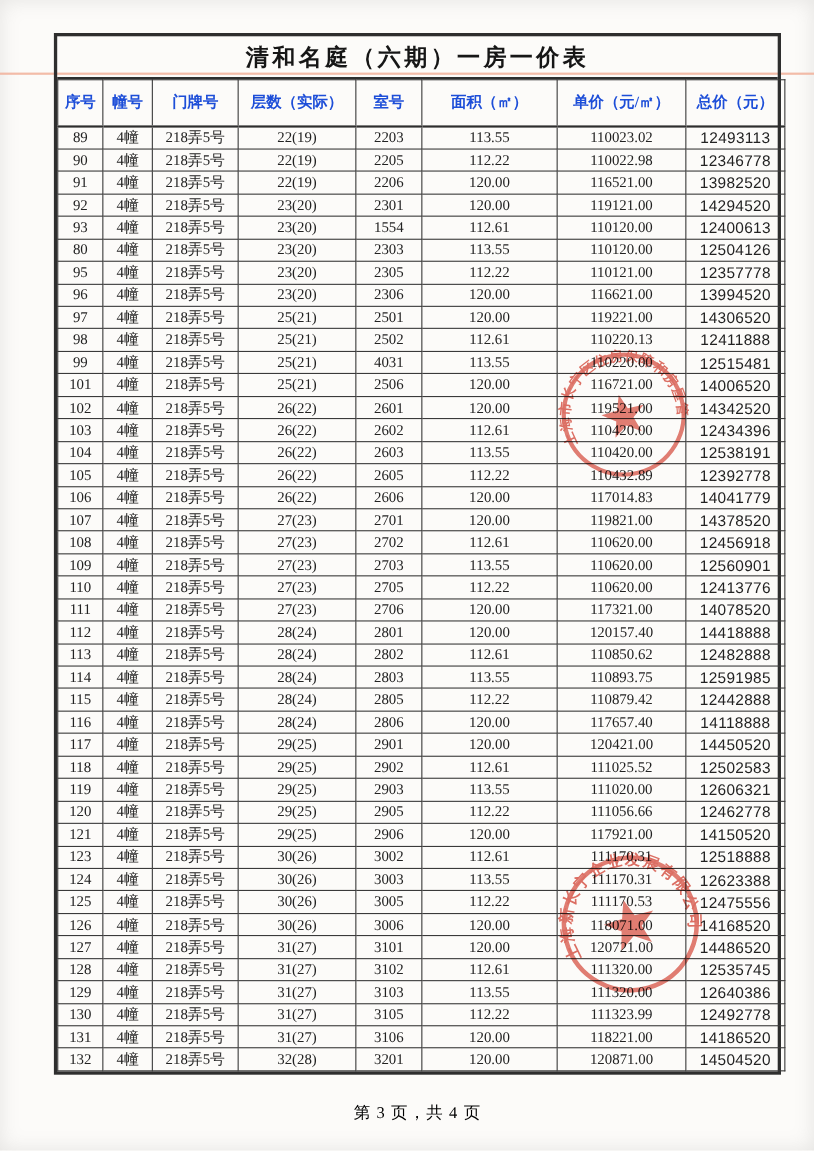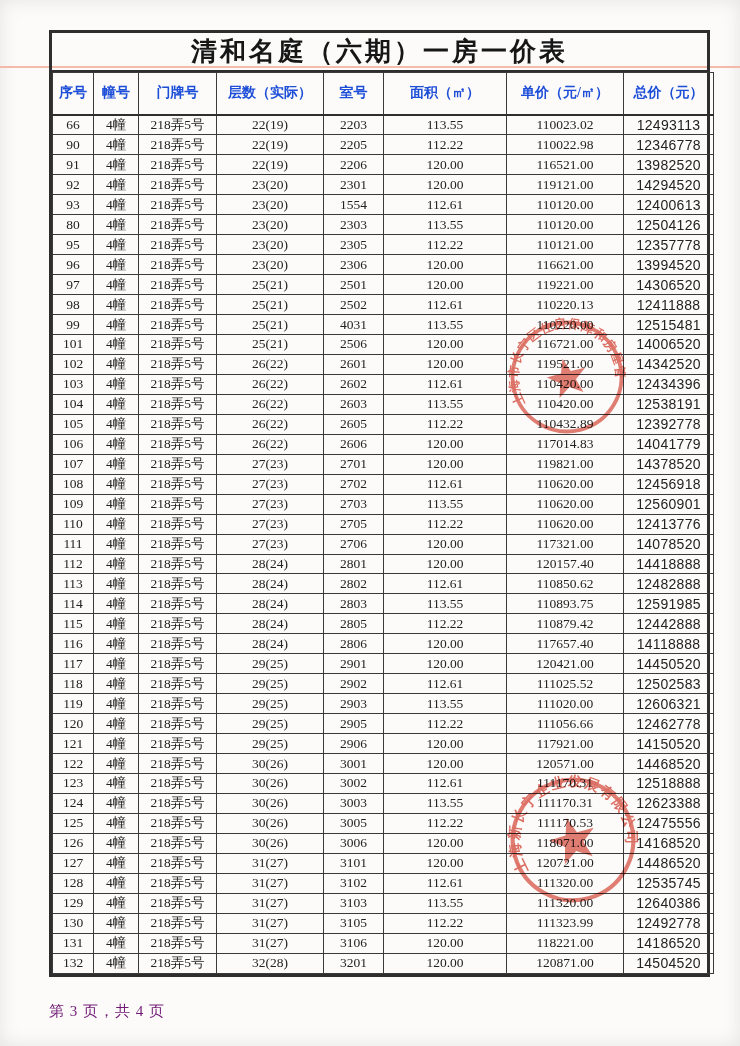--- a/index.html
+++ b/index.html
@@ -20,42 +20,42 @@
   }
   .sheet{
     position:absolute;left:49px;top:30px;width:661px;height:947px;
     border:3px solid #2e2e2e;background:transparent;box-sizing:border-box;
   }
   .title-row{
     height:37px;border-bottom:2.5px solid #2e2e2e;
     display:flex;align-items:center;justify-content:center;
   }
   .title-row .t{
-    font-size:26px;font-weight:bold;letter-spacing:3px;color:#161616;
+    font-size:21px;font-weight:bold;letter-spacing:3px;color:#161616;
   }
   table{
     border-collapse:collapse;table-layout:fixed;width:100%;height:902px;
   }
   th,td{
     border:1.6px solid #3a3a3a;text-align:center;vertical-align:middle;
     padding:0;overflow:hidden;white-space:nowrap;
   }
   thead tr{height:42px;}
   thead th{
     font-size:14px;font-weight:bold;color:#1d4ed8;border-bottom:2px solid #2e2e2e;
   }
   tbody td{font-size:13.5px;color:#222;}
   tbody td.num{font-family:"Liberation Serif","DejaVu Serif",serif;}
   tbody td.total{
     font-family:"Liberation Sans","DejaVu Sans",sans-serif;
     font-size:14px;letter-spacing:.3px;
   }
   .footer{
-    position:absolute;left:49px;top:1002px;width:661px;
-    font-size:15px;color:#701a75;letter-spacing:1px;
+    position:absolute;left:49px;top:1002px;width:661px;text-align:center;
+    font-size:15px;color:#000000;letter-spacing:1px;
   }
   .stamp{
     position:absolute;pointer-events:none;mix-blend-mode:multiply;
     filter:blur(.4px);opacity:.85;
   }
   .stamp-1{left:499px;top:309px;width:136px;height:136px;}
   .stamp-2{left:500px;top:767px;width:146px;height:146px;}
 </style>
 </head>
 <body>
@@ -85,21 +85,21 @@
           <th>门牌号</th>
           <th>层数（实际）</th>
           <th>室号</th>
           <th>面积（㎡）</th>
           <th>单价（元/㎡）</th>
           <th>总价（元）</th>
         </tr>
     </thead>
     <tbody>
         <tr>
-          <td class="num">66</td>
+          <td class="num">89</td>
           <td class="num">4幢</td>
           <td class="num">218弄5号</td>
           <td class="num">22(19)</td>
           <td class="num">2203</td>
           <td class="num">113.55</td>
           <td class="num">110023.02</td>
           <td class="total">12493113</td>
         </tr>
         <tr>
           <td class="num">90</td>
@@ -403,30 +403,20 @@
         </tr>
         <tr>
           <td class="num">121</td>
           <td class="num">4幢</td>
           <td class="num">218弄5号</td>
           <td class="num">29(25)</td>
           <td class="num">2906</td>
           <td class="num">120.00</td>
           <td class="num">117921.00</td>
           <td class="total">14150520</td>
-        </tr>
-        <tr>
-          <td class="num">122</td>
-          <td class="num">4幢</td>
-          <td class="num">218弄5号</td>
-          <td class="num">30(26)</td>
-          <td class="num">3001</td>
-          <td class="num">120.00</td>
-          <td class="num">120571.00</td>
-          <td class="total">14468520</td>
         </tr>
         <tr>
           <td class="num">123</td>
           <td class="num">4幢</td>
           <td class="num">218弄5号</td>
           <td class="num">30(26)</td>
           <td class="num">3002</td>
           <td class="num">112.61</td>
           <td class="num">111170.31</td>
           <td class="total">12518888</td>

